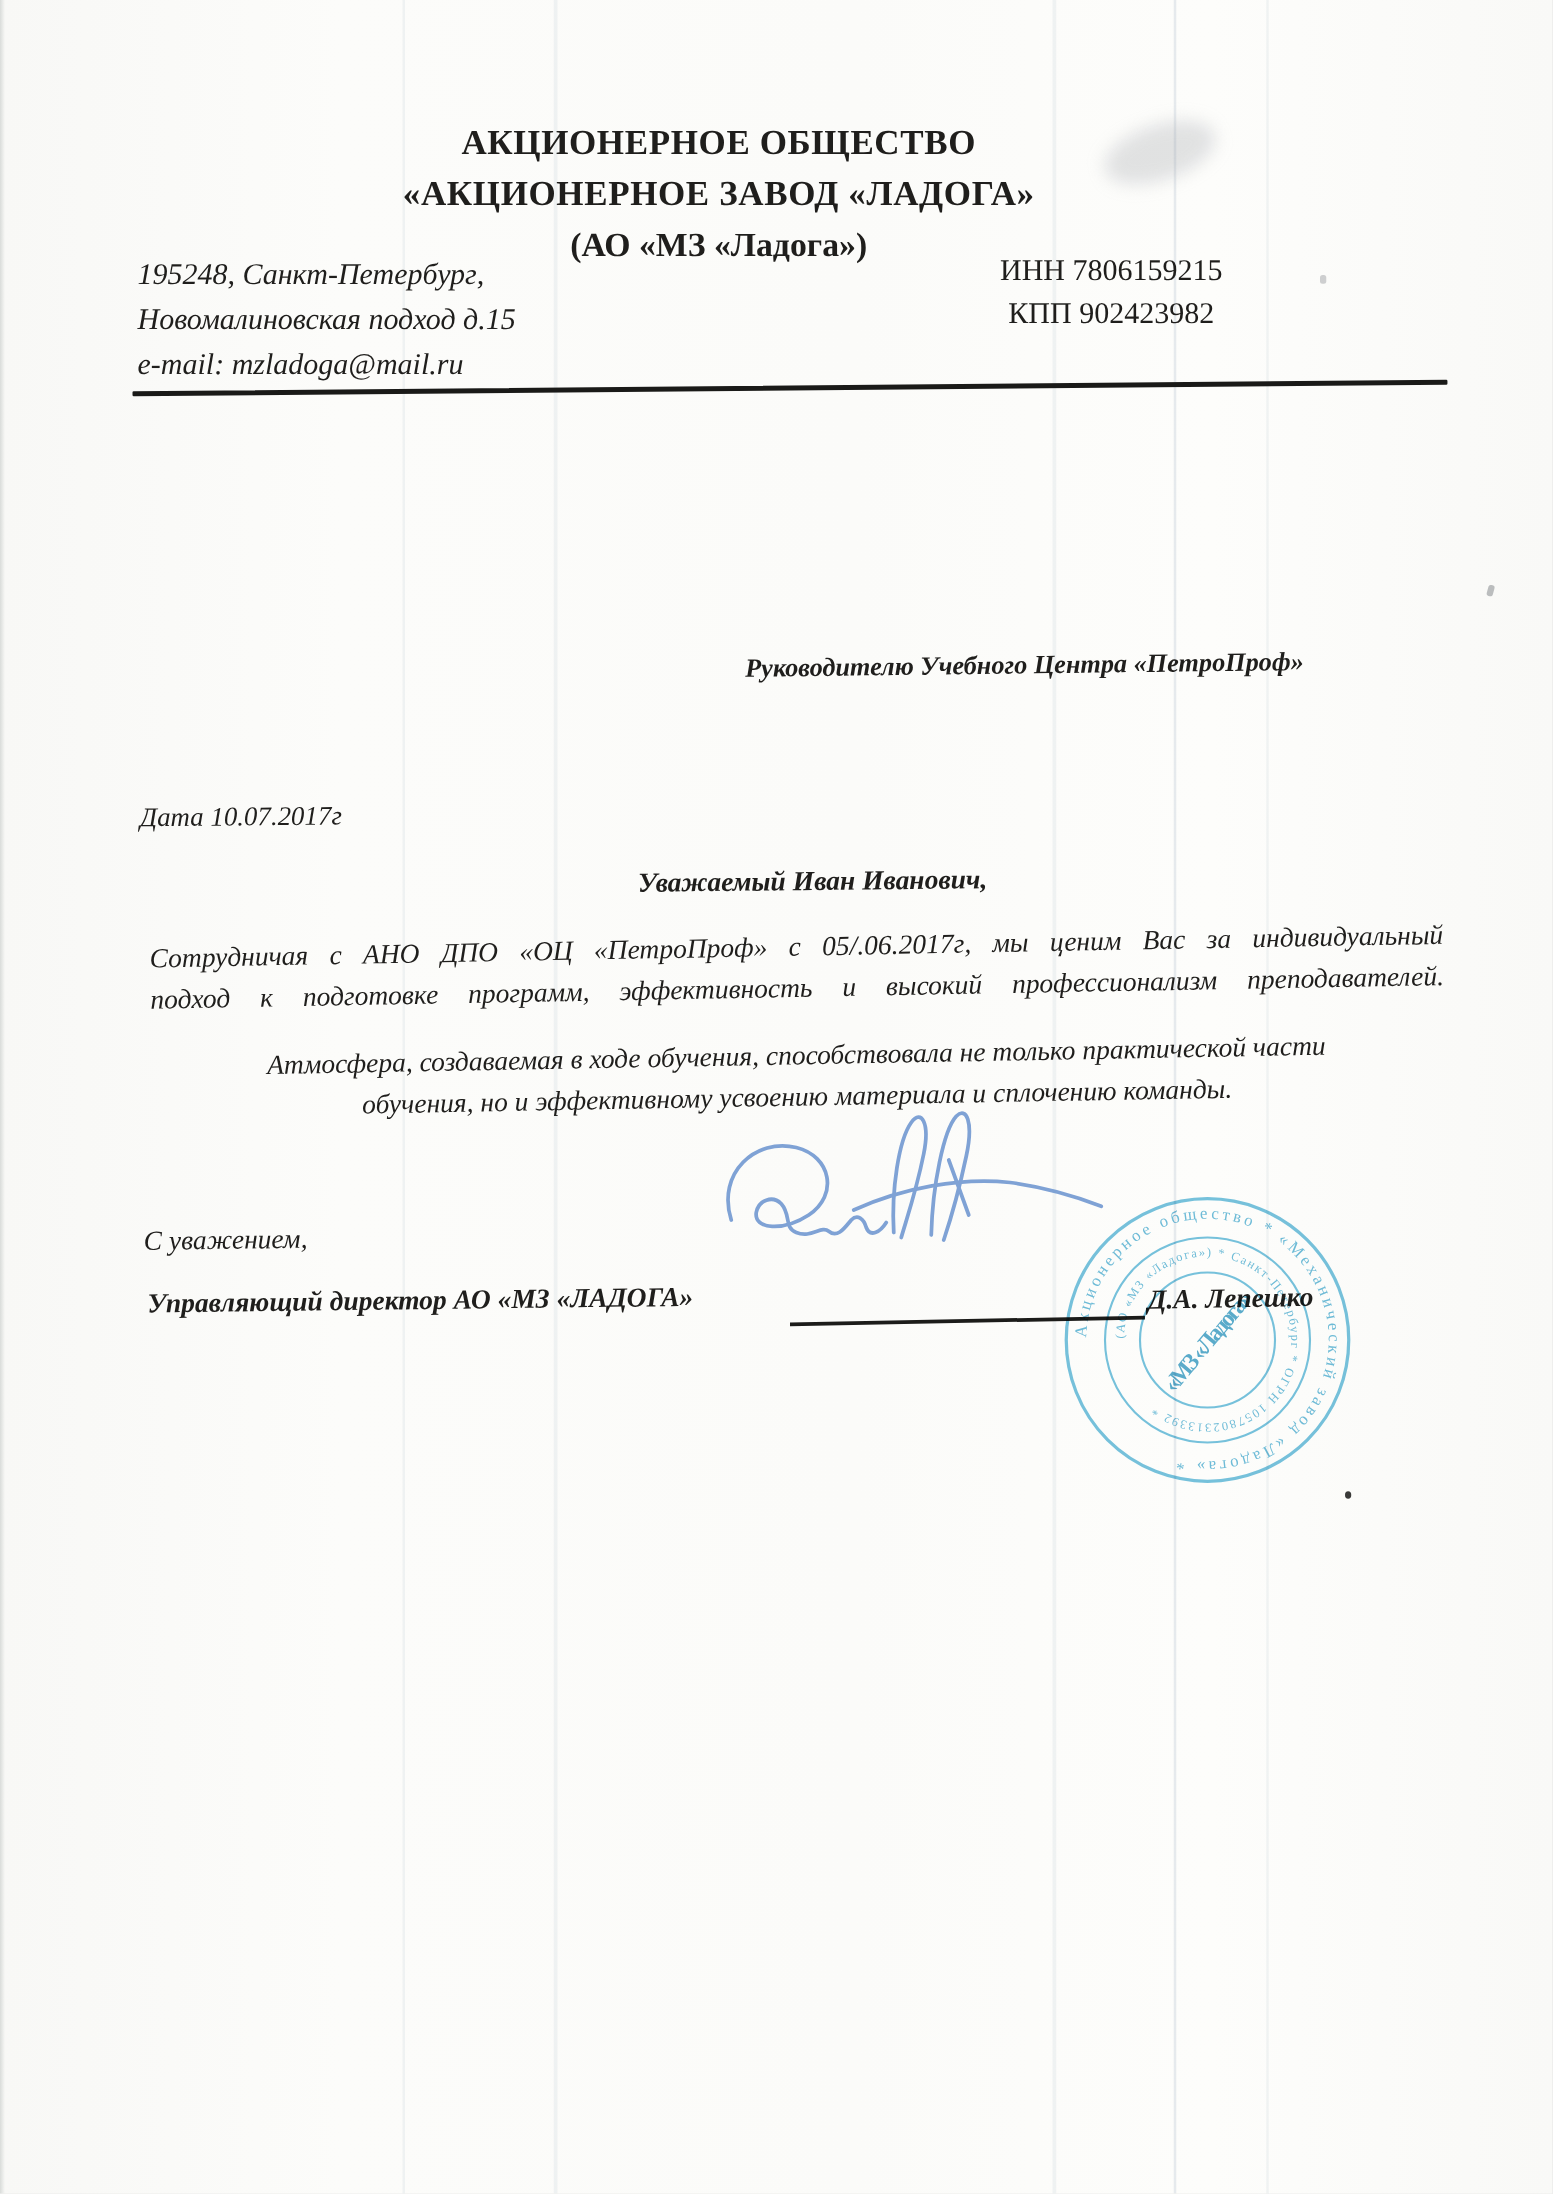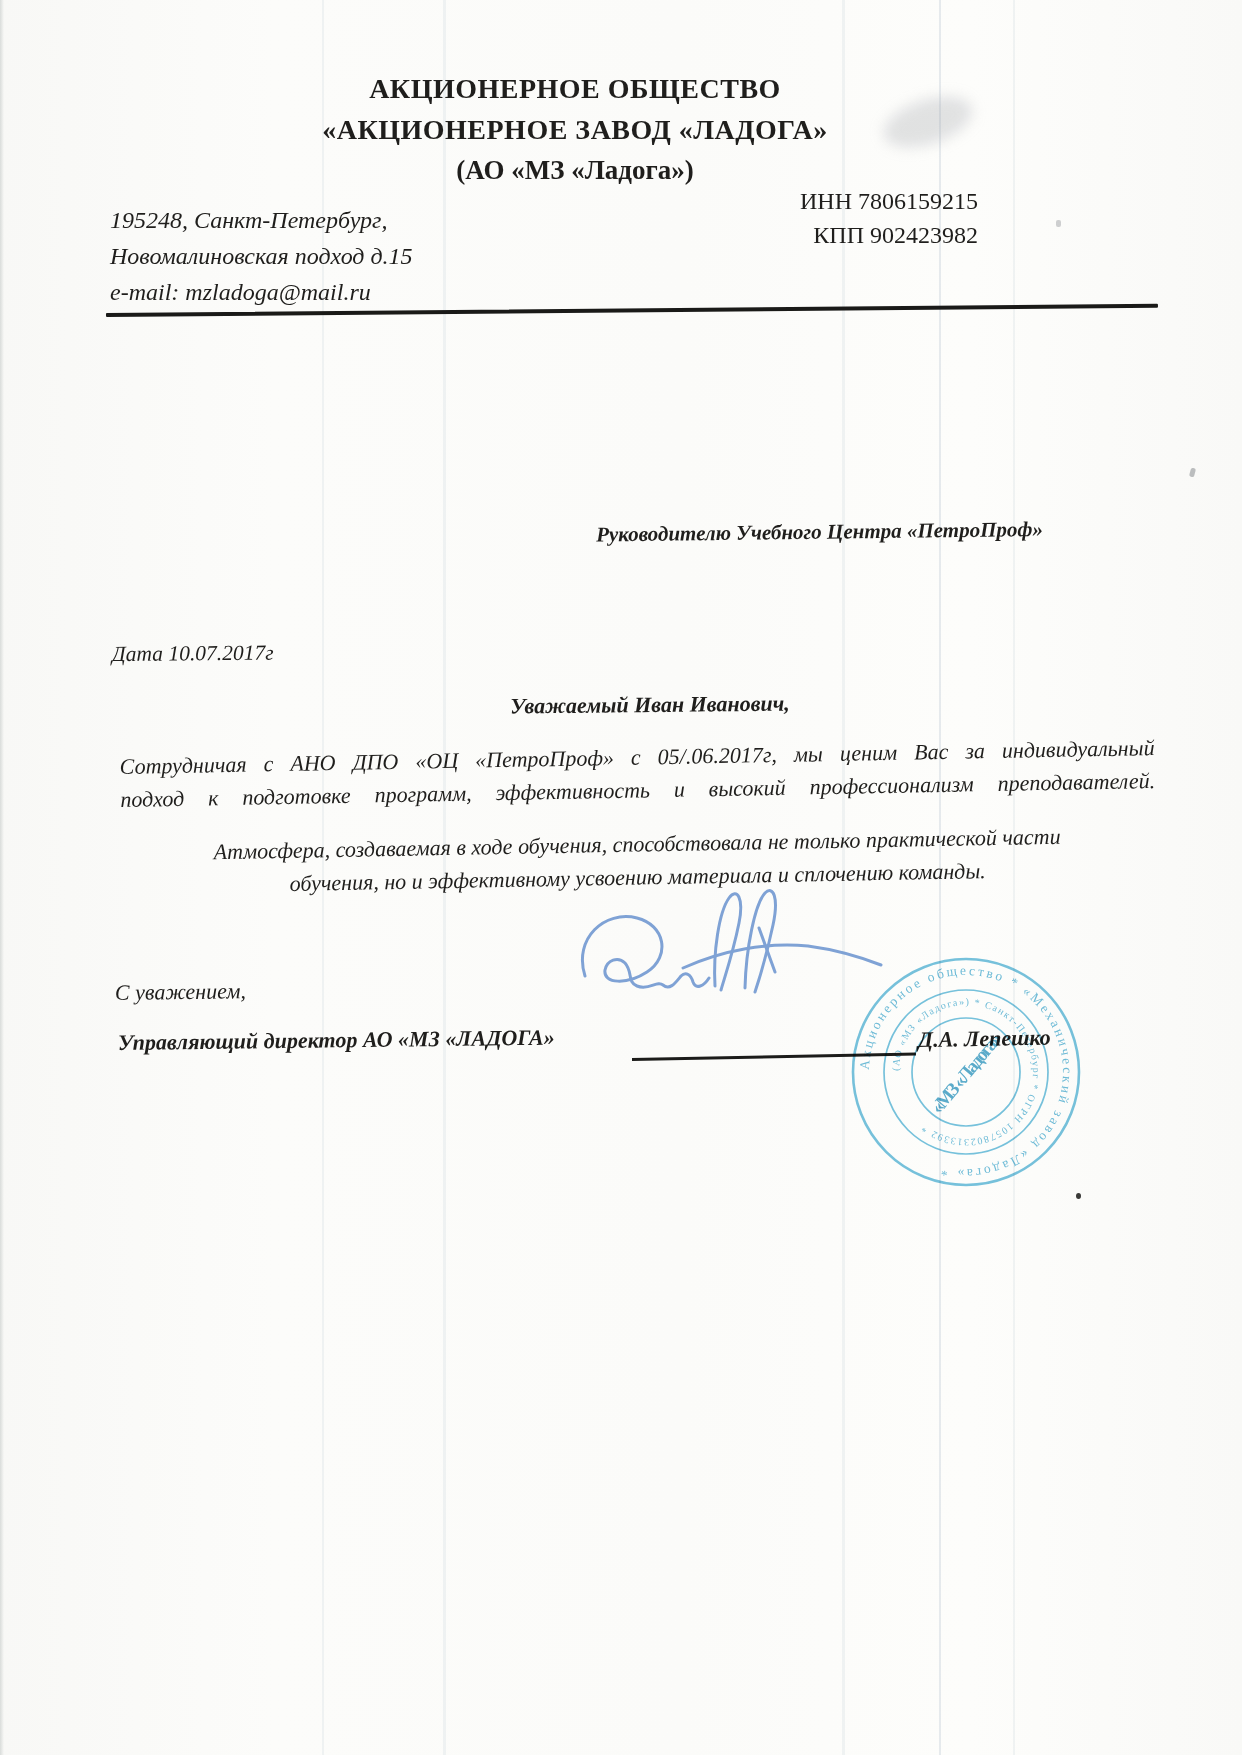--- a/index.html
+++ b/index.html
@@ -13,26 +13,26 @@
     color:#1f1e1c;
   }
   .edge-left{position:absolute;left:0;top:0;width:4px;height:100%;background:linear-gradient(90deg,#d9dcda,rgba(220,223,221,0));}
   .streak{position:absolute;top:0;height:100%;background:rgba(175,195,205,.16);}
   .s1{left:322px;width:2px}
   .s2{left:443px;width:3px}
   .s3{left:842px;width:3px}
   .s4{left:939px;width:2px;background:rgba(150,170,185,.22)}
   .s5{left:1013px;width:2px}
 
-  .org-title{position:absolute;left:0;top:68px;width:1150px;text-align:center;font-weight:bold;line-height:41px;}
+  .org-title{position:absolute;left:0;top:94px;width:1150px;text-align:center;font-weight:bold;line-height:41px;}
   .org-l1,.org-l2{font-size:28px;letter-spacing:.5px;}
   .org-l3{font-size:27px;}
 
   .addr{position:absolute;left:110px;top:202px;font-size:24px;line-height:36px;font-style:italic;}
-  .codes{position:absolute;right:264px;top:184px;font-size:24px;line-height:34px;text-align:right;}
+  .codes{position:absolute;right:264px;top:200px;font-size:24px;line-height:34px;text-align:center;}
 
   .divider{position:absolute;left:106px;top:313px;width:1052px;height:4px;background:#17
   1715;transform:rotate(-.5deg);transform-origin:0 50%;background:#1a1a18;border-radius:1px;}
 
   .recipient{position:absolute;left:0;top:517px;width:1043px;text-align:right;font-size:21px;font-weight:bold;font-style:italic;transform:rotate(-.7deg);transform-origin:100% 50%;}
   .date-line{position:absolute;left:112px;top:642px;font-size:21.5px;font-style:italic;transform:rotate(-.5deg);transform-origin:0 50%;}
   .salutation{position:absolute;left:140px;top:692px;width:1020px;text-align:center;font-size:22px;font-weight:bold;font-style:italic;transform:rotate(-.6deg);}
   .para{position:absolute;left:120px;width:1035px;font-size:22px;font-style:italic;line-height:33px;transform:rotate(-1.05deg);transform-origin:0 50%;}
   .p1{top:750px;}
   .p1 .pline{text-align:justify;}

